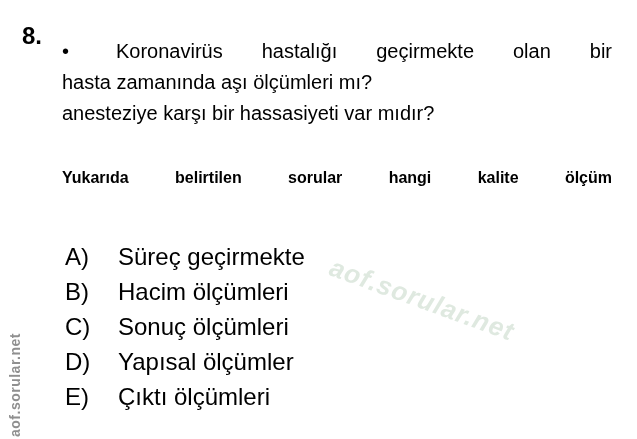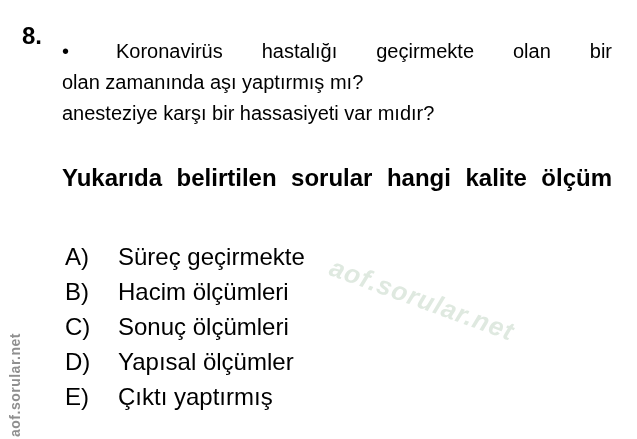--- a/index.html
+++ b/index.html
@@ -27,21 +27,21 @@
   }
 
   .line { width: 550px; }
   .line.just { text-align: justify; text-align-last: justify; }
   .marker { padding-right: 8px; }
 
   .stem {
     position: absolute;
     left: 62px; top: 162px;
     width: 550px;
-    font-size: 24px; line-height: 31px;
+    font-size: 16px; line-height: 31px;
     font-weight: bold;
   }
 
   .options {
     position: absolute;
     left: 65px; top: 239px;
     width: 420px;
     list-style: none; margin: 0; padding: 0;
     font-size: 24px;
   }
@@ -82,21 +82,21 @@
 <body>
 
 <div class="question-number">8.</div>
 
 <div class="text-col">
   <div class="line just">
     <span class="marker">•</span>
     <span>Koronavirüs hastalığı geçirmekte olan bir</span>
   </div>
   <div class="line">
-    <span>olan zamanında aşı yaptırmış mı?</span>
+    <span>hasta zamanında aşı ölçümleri mı?</span>
   </div>
   <div class="line">
     <span>anesteziye karşı bir hassasiyeti var mıdır?</span>
   </div>
 </div>
 
 <div class="stem">
   <div class="line just">Yukarıda belirtilen sorular hangi kalite ölçüm</div>
 </div>
 
@@ -112,19 +112,19 @@
   <li class="option-row">
     <span class="option-letter">C)</span>
     <span class="option-text">Sonuç ölçümleri</span>
   </li>
   <li class="option-row">
     <span class="option-letter">D)</span>
     <span class="option-text">Yapısal ölçümler</span>
   </li>
   <li class="option-row">
     <span class="option-letter">E)</span>
-    <span class="option-text">Çıktı yaptırmış</span>
+    <span class="option-text">Çıktı ölçümleri</span>
   </li>
 </ul>
 
 <div class="watermark-diagonal">aof.sorular.net</div>
 
 <div class="watermark-vertical">aof.sorular.net</div>
 
 </body></html>

